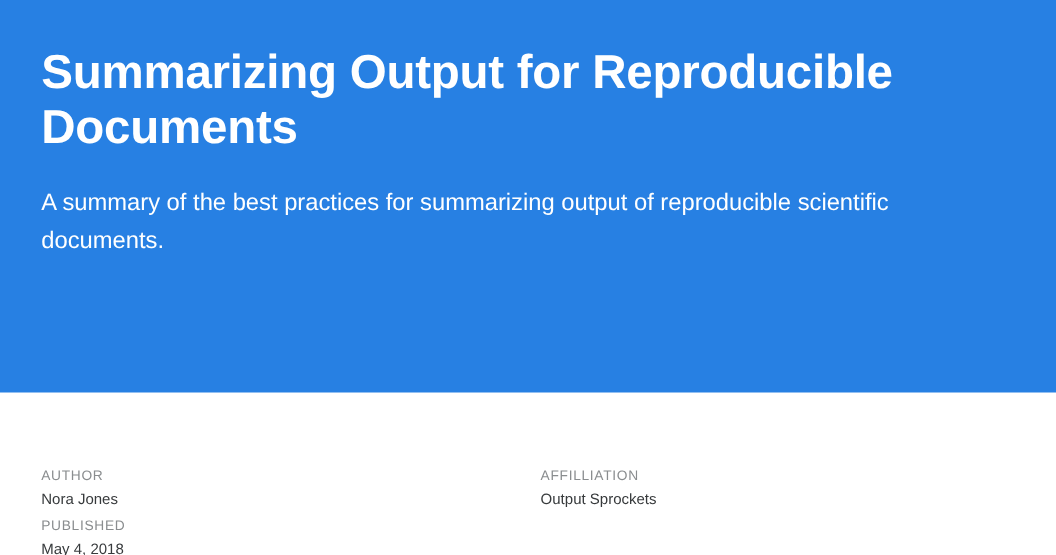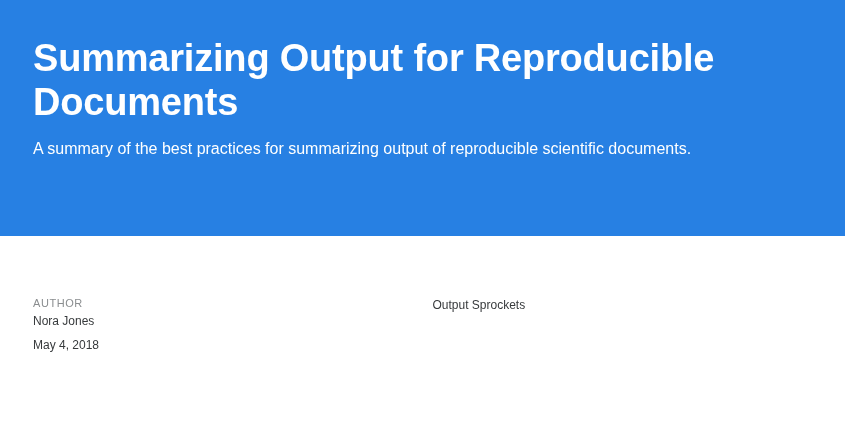--- a/index.html
+++ b/index.html
@@ -14,36 +14,36 @@
     background: #ffffff;
     font-family: "Liberation Sans", "DejaVu Sans", sans-serif;
     color: #373a3c;
     overflow: hidden;
     -webkit-font-smoothing: antialiased;
   }
 
   
   .title-banner {
     width: 845px;
-    height: 236px;
+    height: 314px;
     background: #2780e3;
     padding: 36px 33px 0 33px;
   }
   .doc-title {
     margin: 0;
     font-size: 38px;
     line-height: 1.16;
     font-weight: 700;
     color: #ffffff;
     letter-spacing: -0.2px;
     max-width: 700px;
   }
   .doc-subtitle {
-    margin: 12px 0 0 0;
-    font-size: 16px;
+    margin: 24px 0 0 0;
+    font-size: 19px;
     line-height: 1.58;
     font-weight: 300;
     color: #ffffff;
     max-width: 760px;
   }
 
   
   .meta-block {
     padding: 60px 33px 0 33px;
     display: flex;
@@ -81,20 +81,22 @@
 <header class="title-banner">
   <h1 class="doc-title">Summarizing Output for Reproducible Documents</h1>
   <p class="doc-subtitle">A summary of the best practices for summarizing output of reproducible scientific documents.</p>
 </header>
 
 <section class="meta-block">
 
   <div class="meta-col meta-col-author">
     <div class="meta-label">AUTHOR</div>
     <div class="meta-value">Nora Jones</div>
+    <div class="meta-label">PUBLISHED</div>
     <div class="meta-value">May 4, 2018</div>
   </div>
 
   <div class="meta-col meta-col-affiliation">
+    <div class="meta-label">AFFILLIATION</div>
     <div class="meta-value">Output Sprockets</div>
   </div>
 
 </section>
 
 </body></html>

